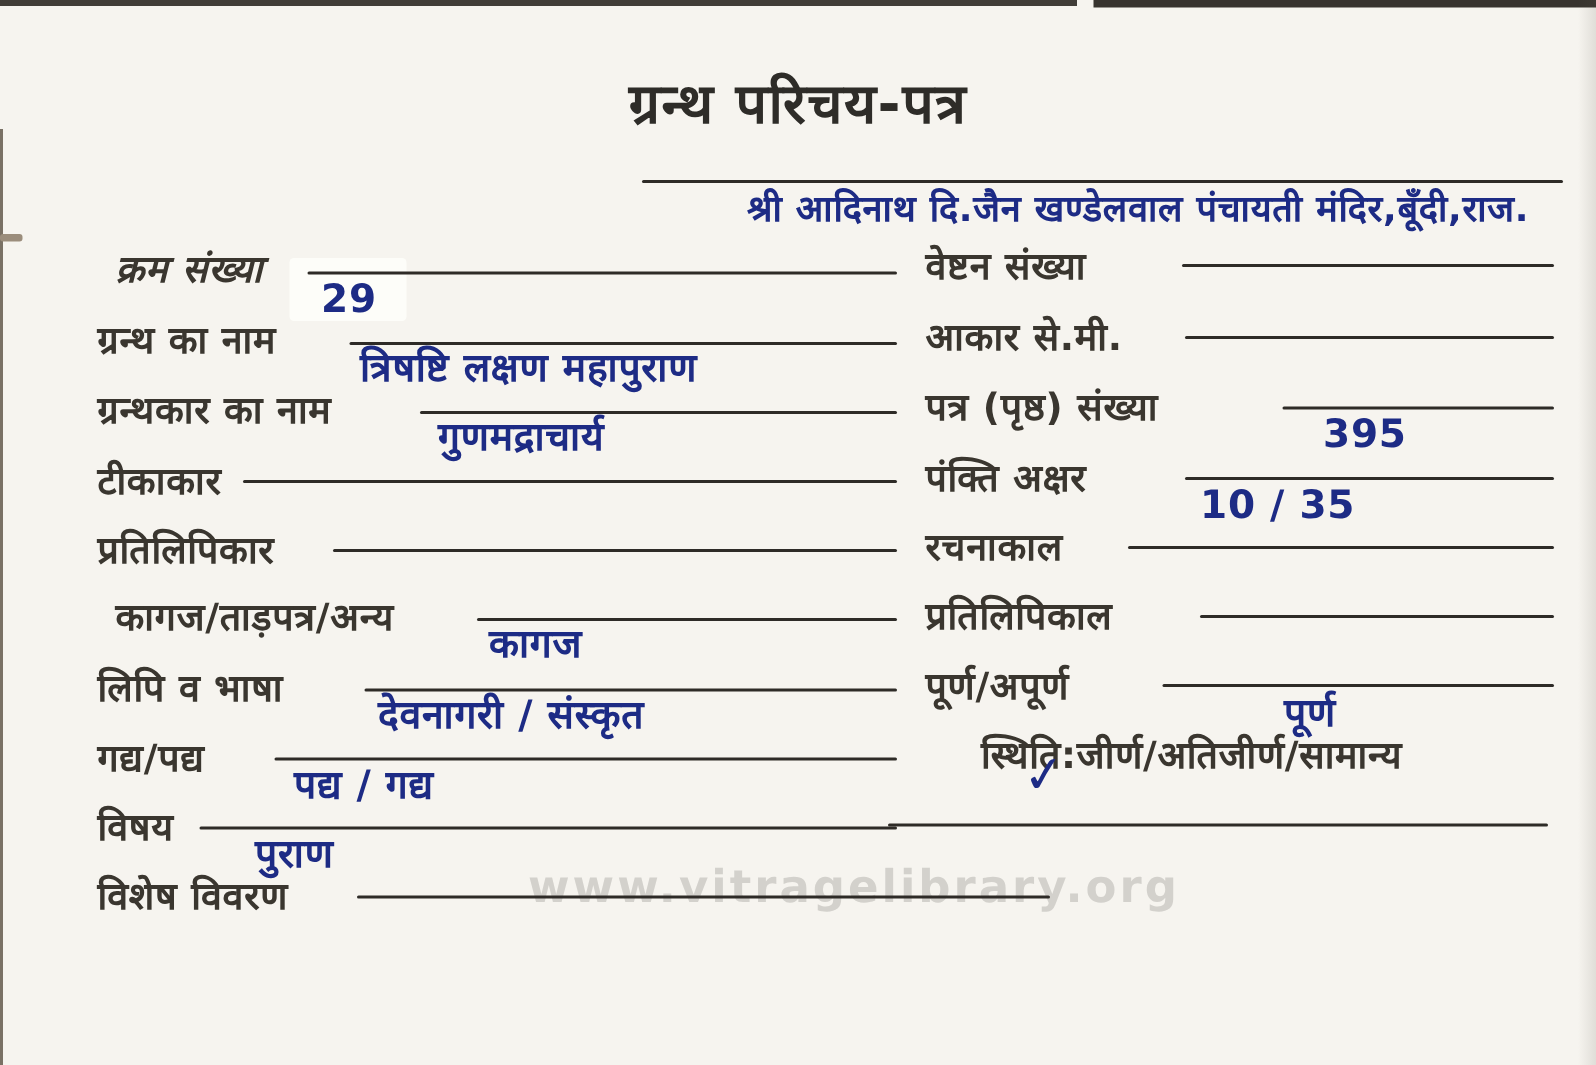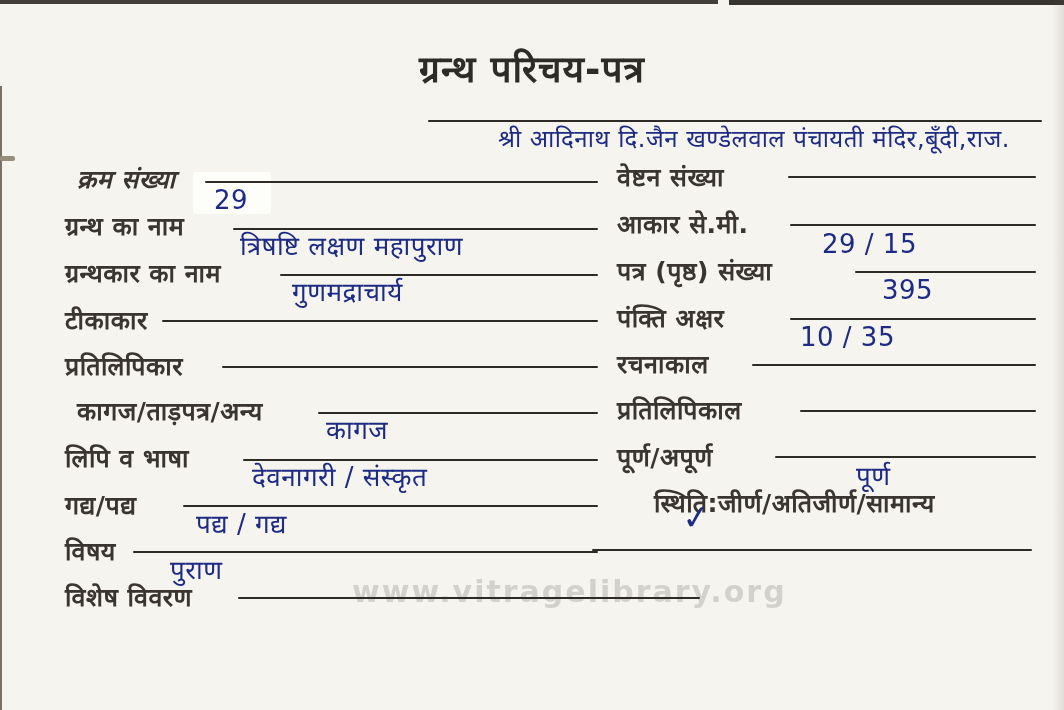--- a/index.html
+++ b/index.html
@@ -16,21 +16,21 @@
   .edge{position:absolute;background:#413d38;}
   
   .lbl{
     position:absolute;white-space:nowrap;line-height:1.25;
     font-size:25px;font-weight:600;color:var(--print,#3a362f);
     letter-spacing:.5px;
   }
   
   .val{
     position:absolute;white-space:nowrap;line-height:1.25;
-    font-size:26px;font-weight:400;color:var(--ink,#1d2b85);
+    font-size:26px;font-weight:700;color:var(--ink,#1d2b85);
     letter-spacing:.5px;
   }
   .ln{position:absolute;height:2px;background:var(--line,#2e2b27);border-radius:1px;}
   .title{
     position:absolute;top:42px;left:0;width:100%;text-align:center;
     font-size:37px;font-weight:700;color:#2e2c28;letter-spacing:1px;
   }
   .watermark{
     position:absolute;left:352px;top:574px;
     font-size:30px;letter-spacing:2px;font-weight:700;
@@ -100,21 +100,20 @@
   <span class="val" style="left:170px;top:554px;">पुराण</span>
 
   <span class="lbl" style="left:65px;top:582px;">विशेष विवरण</span>
   <div class="ln" style="left:238px;top:597px;width:462px;"></div>
 
   <span class="lbl" style="left:617px;top:162px;">वेष्टन संख्या</span>
   <div class="ln" style="left:788px;top:176px;width:248px;"></div>
 
   <span class="lbl" style="left:617px;top:209px;">आकार से.मी.</span>
   <div class="ln" style="left:790px;top:224px;width:246px;"></div>
-  <span class="val" style="left:822px;top:228px;">29 / 15</span>
 
   <span class="lbl" style="left:617px;top:256px;">पत्र (पृष्ठ) संख्या</span>
   <div class="ln" style="left:855px;top:271px;width:181px;"></div>
   <span class="val" style="left:882px;top:274px;">395</span>
 
   <span class="lbl" style="left:617px;top:303px;">पंक्ति अक्षर</span>
   <div class="ln" style="left:790px;top:318px;width:246px;"></div>
   <span class="val" style="left:800px;top:321px;">10 / 35</span>
 
   <span class="lbl" style="left:617px;top:349px;">रचनाकाल</span>

